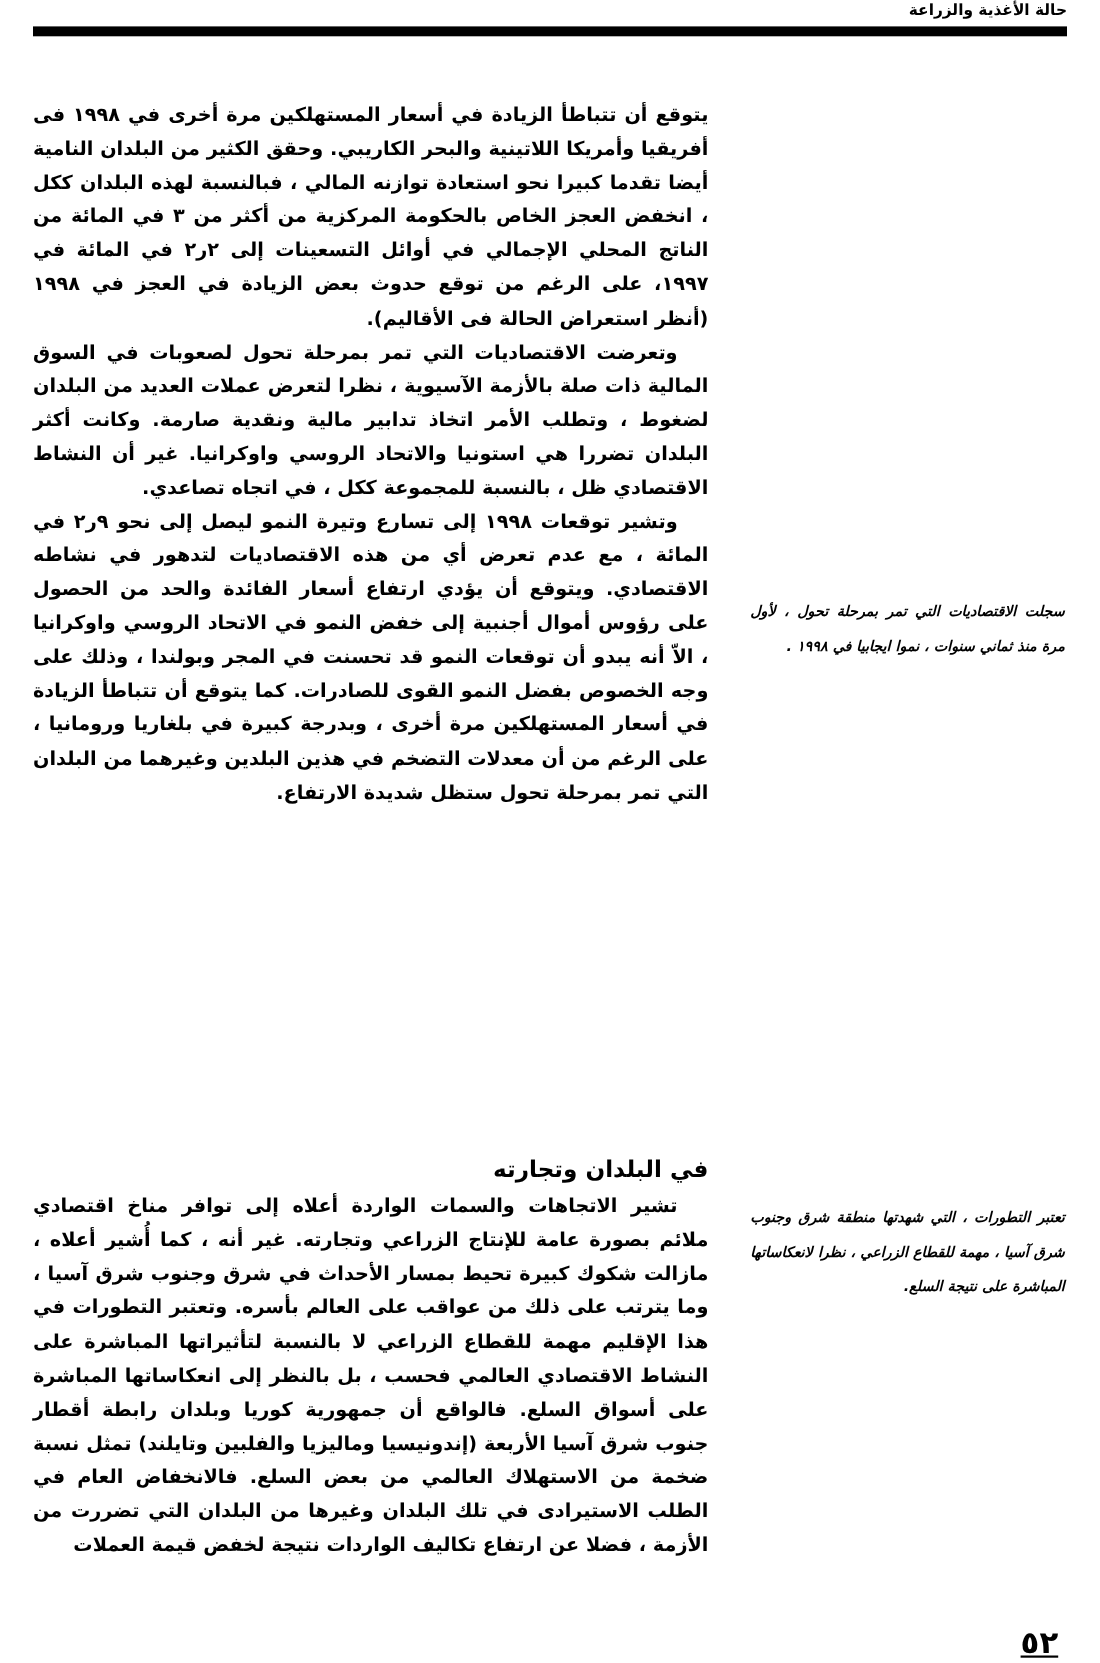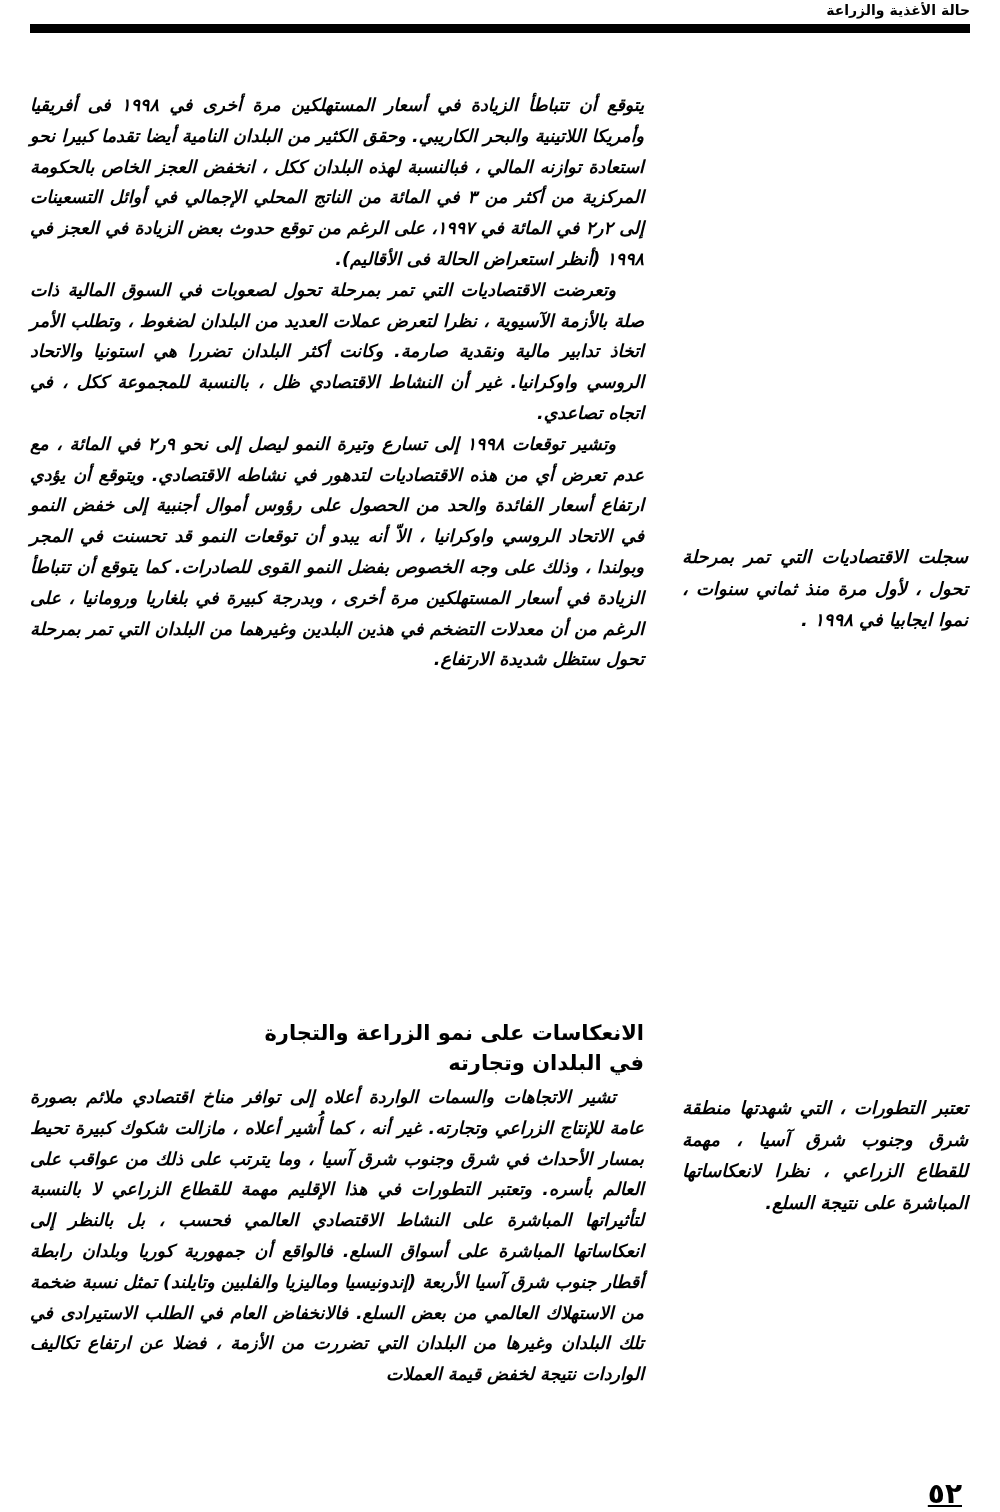--- a/index.html
+++ b/index.html
@@ -13,31 +13,31 @@
       font-size: 14px; font-weight: bold; line-height: 20px;
     }
     .head-rule {
       position: absolute; top: 24px; left: 30px; right: 30px; height: 9px;
       background: #000;
     }
     .main-col {
       position: absolute; left: 30px; width: 614px; direction: rtl;
       text-align: justify; font-size: 17.5px; font-weight: bold; line-height: 30.8px;
     }
-    .main-col p { margin: 0; font-style: italic; }
+    .main-col p { margin: 0; }
     .main-col p.indent { text-indent: 28px; }
     .col-a { top: 90px; }
     .col-b { top: 1018px; }
     .section-heading {
       direction: rtl; text-align: right; font-size: 21px; font-weight: bold;
       line-height: 30px; margin: 0 0 4px 0;
     }
     .margin-note {
       position: absolute; left: 682px; width: 286px; direction: rtl;
-      text-align: justify; font-size: 18px; font-weight: bold; font-style: italic;
+      text-align: justify; font-size: 13px; font-weight: bold; font-style: italic;
       line-height: 31.5px;
     }
     .note-a { top: 541px; }
     .note-b { top: 1092px; }
     .page-number {
       position: absolute; right: 38px; bottom: 2px; font-size: 28px; font-weight: bold;
       direction: rtl;
       text-decoration: underline;
     }
   </style>
@@ -48,21 +48,21 @@
 <div class="head-rule"></div>
 
 <div class="main-col col-a">
   <p>يتوقع أن تتباطأ الزيادة في أسعار المستهلكين مرة أخرى في ١٩٩٨ فى أفريقيا وأمريكا اللاتينية والبحر الكاريبي. وحقق الكثير من البلدان النامية أيضا تقدما كبيرا نحو استعادة توازنه المالي ، فبالنسبة لهذه البلدان ككل ، انخفض العجز الخاص بالحكومة المركزية من أكثر من ٣ في المائة من الناتج المحلي الإجمالي في أوائل التسعينات إلى ٢ر٢ في المائة في ١٩٩٧، على الرغم من توقع حدوث بعض الزيادة في العجز في ١٩٩٨ (أنظر استعراض الحالة فى الأقاليم).</p>
   <p class="indent">وتعرضت الاقتصاديات التي تمر بمرحلة تحول لصعوبات في السوق المالية ذات صلة بالأزمة الآسيوية ، نظرا لتعرض عملات العديد من البلدان لضغوط ، وتطلب الأمر اتخاذ تدابير مالية ونقدية صارمة. وكانت أكثر البلدان تضررا هي استونيا والاتحاد الروسي واوكرانيا. غير أن النشاط الاقتصادي ظل ، بالنسبة للمجموعة ككل ، في اتجاه تصاعدي.</p>
   <p class="indent">وتشير توقعات ١٩٩٨ إلى تسارع وتيرة النمو ليصل إلى نحو ٩ر٢ في المائة ، مع عدم تعرض أي من هذه الاقتصاديات لتدهور في نشاطه الاقتصادي. ويتوقع أن يؤدي ارتفاع أسعار الفائدة والحد من الحصول على رؤوس أموال أجنبية إلى خفض النمو في الاتحاد الروسي واوكرانيا ، الاّ أنه يبدو أن توقعات النمو قد تحسنت في المجر وبولندا ، وذلك على وجه الخصوص بفضل النمو القوى للصادرات. كما يتوقع أن تتباطأ الزيادة في أسعار المستهلكين مرة أخرى ، وبدرجة كبيرة في بلغاريا ورومانيا ، على الرغم من أن معدلات التضخم في هذين البلدين وغيرهما من البلدان التي تمر بمرحلة تحول ستظل شديدة الارتفاع.</p>
 </div>
 
 <div class="main-col col-b">
   <h2 class="section-heading">
-    <span>الانعكاسات على نمو الزراعة والتجارة</span><br>
+    <br>
     <span>في البلدان وتجارته</span>
   </h2>
   <p class="indent">تشير الاتجاهات والسمات الواردة أعلاه إلى توافر مناخ اقتصادي ملائم بصورة عامة للإنتاج الزراعي وتجارته. غير أنه ، كما أُشير أعلاه ، مازالت شكوك كبيرة تحيط بمسار الأحداث في شرق وجنوب شرق آسيا ، وما يترتب على ذلك من عواقب على العالم بأسره. وتعتبر التطورات في هذا الإقليم مهمة للقطاع الزراعي لا بالنسبة لتأثيراتها المباشرة على النشاط الاقتصادي العالمي فحسب ، بل بالنظر إلى انعكاساتها المباشرة على أسواق السلع. فالواقع أن جمهورية كوريا وبلدان رابطة أقطار جنوب شرق آسيا الأربعة (إندونيسيا وماليزيا والفلبين وتايلند) تمثل نسبة ضخمة من الاستهلاك العالمي من بعض السلع. فالانخفاض العام في الطلب الاستيرادى في تلك البلدان وغيرها من البلدان التي تضررت من الأزمة ، فضلا عن ارتفاع تكاليف الواردات نتيجة لخفض قيمة العملات</p>
 </div>
 
 <div class="margin-note note-a">سجلت الاقتصاديات التي تمر بمرحلة تحول ، لأول مرة منذ ثماني سنوات ، نموا ايجابيا في ١٩٩٨ .</div>
 <div class="margin-note note-b">تعتبر التطورات ، التي شهدتها منطقة شرق وجنوب شرق آسيا ، مهمة للقطاع الزراعي ، نظرا لانعكاساتها المباشرة على نتيجة السلع.</div>
 
 <div class="page-number">٥٢</div>
 

